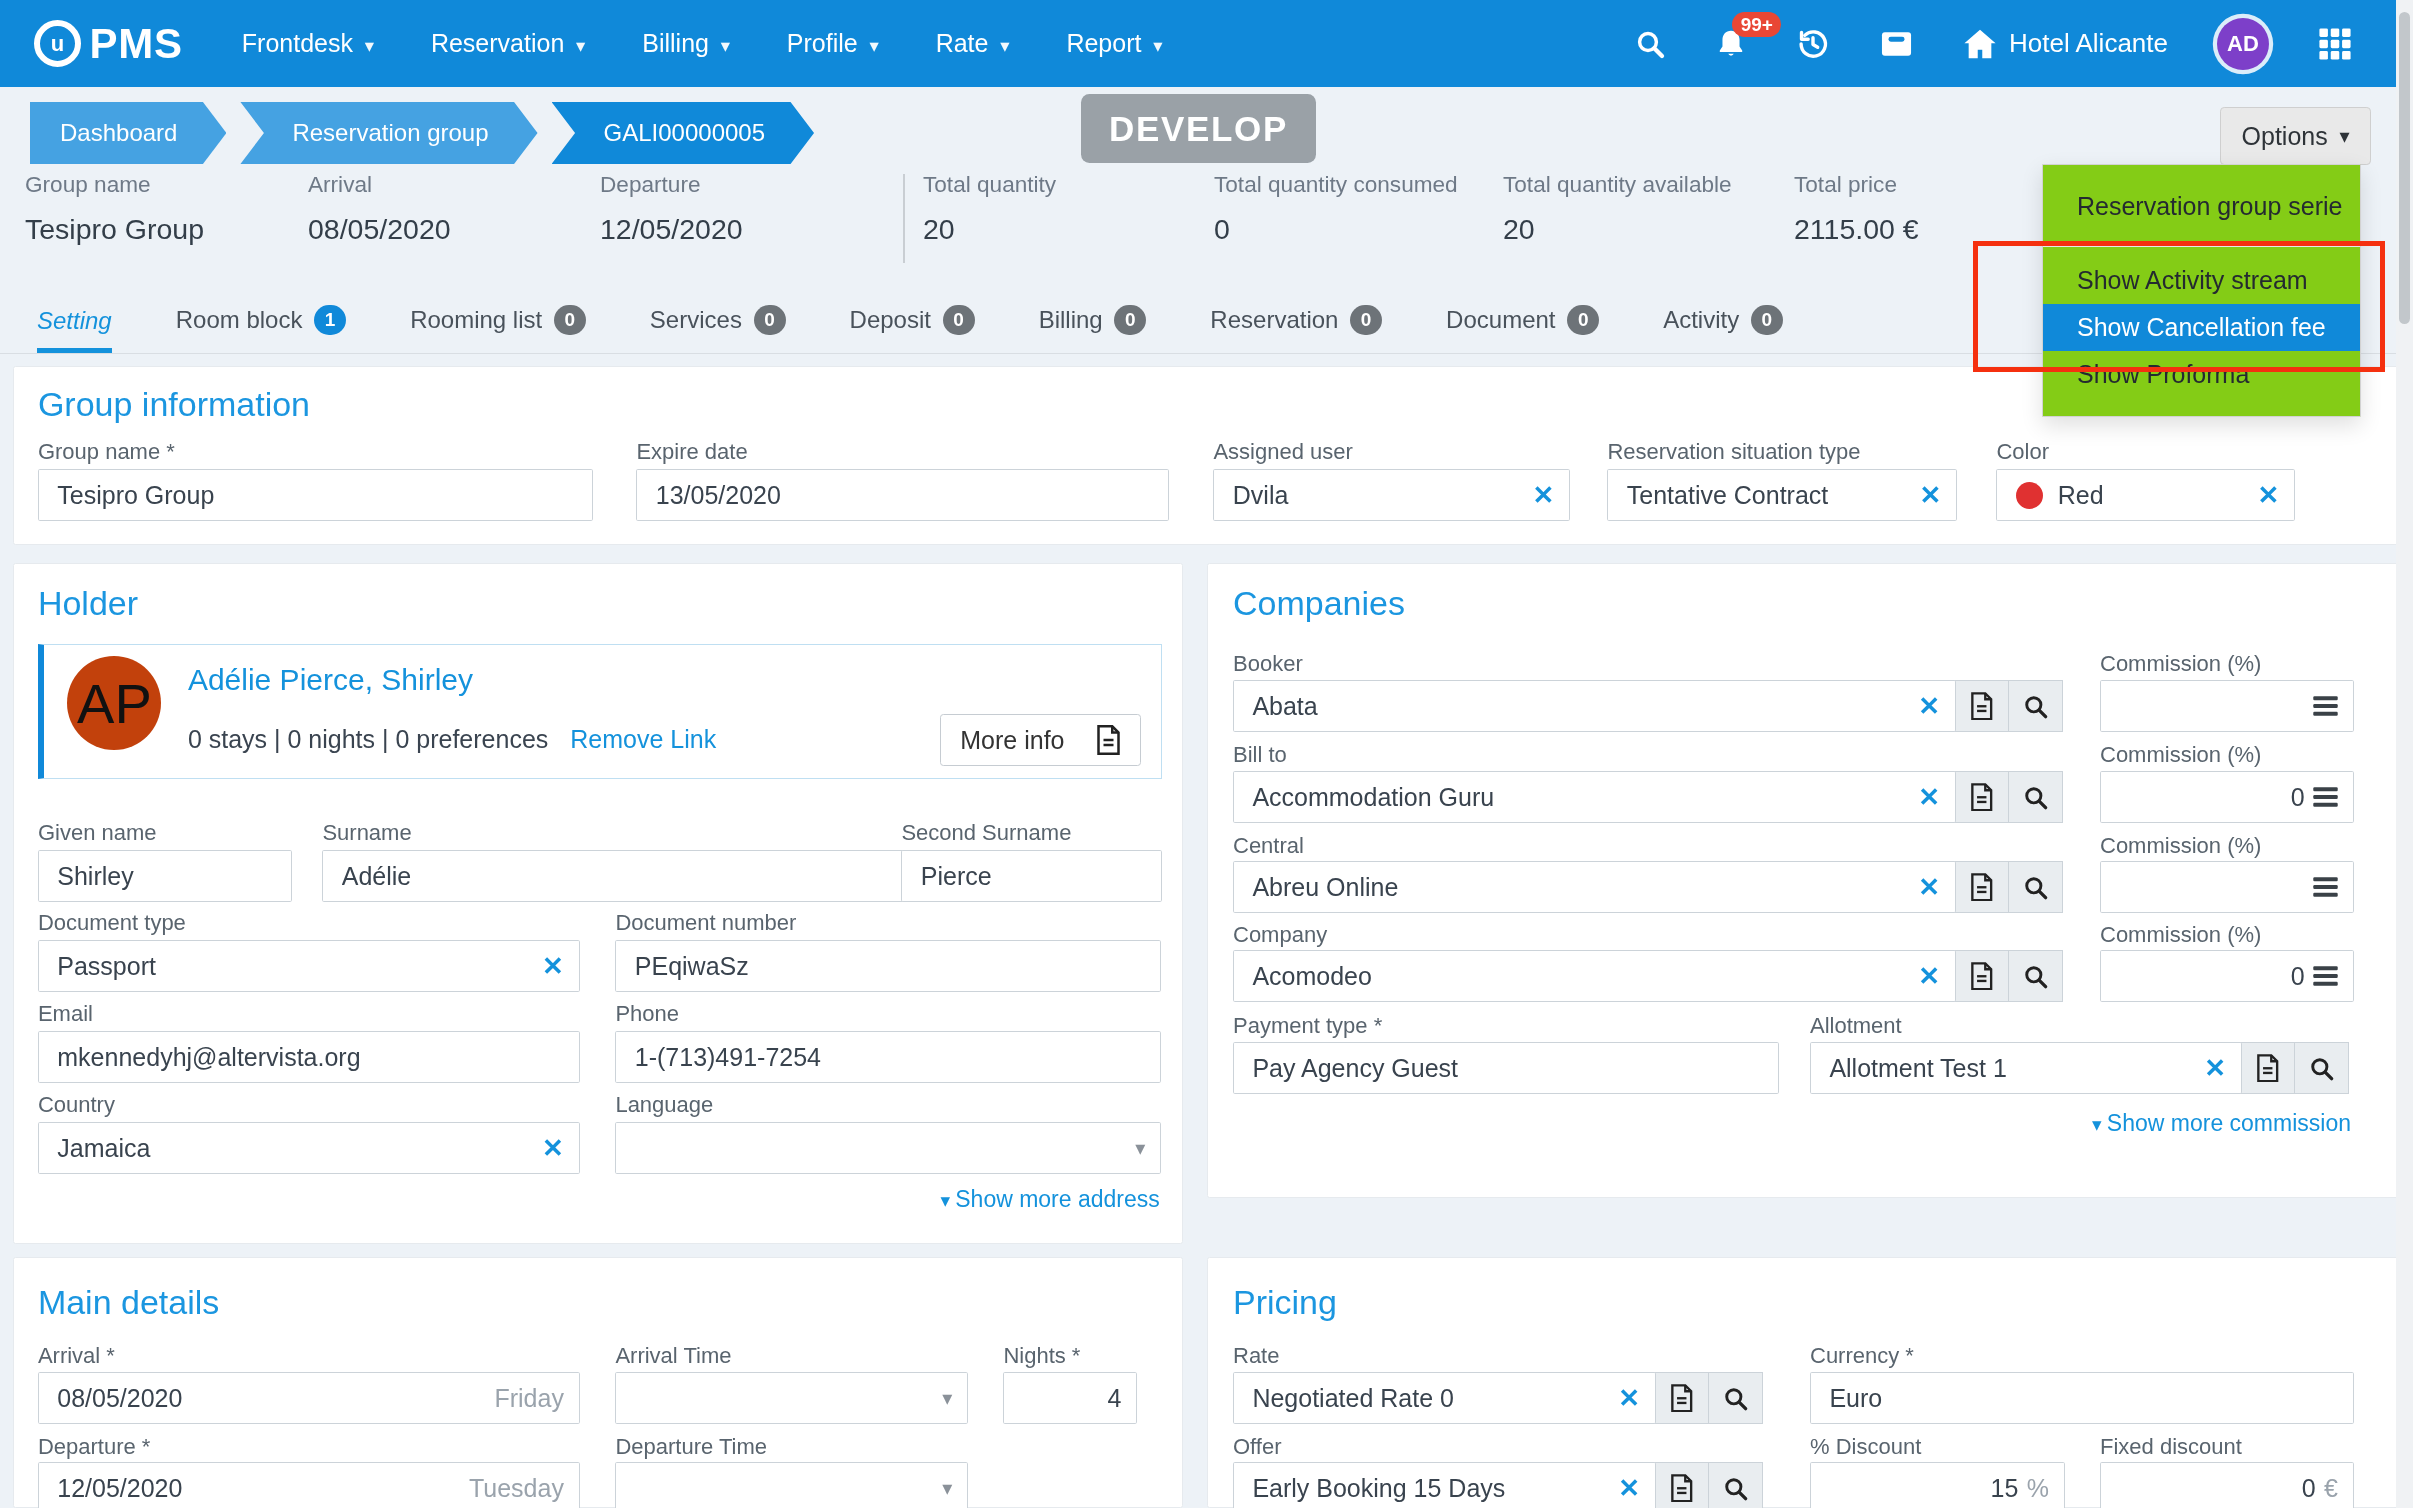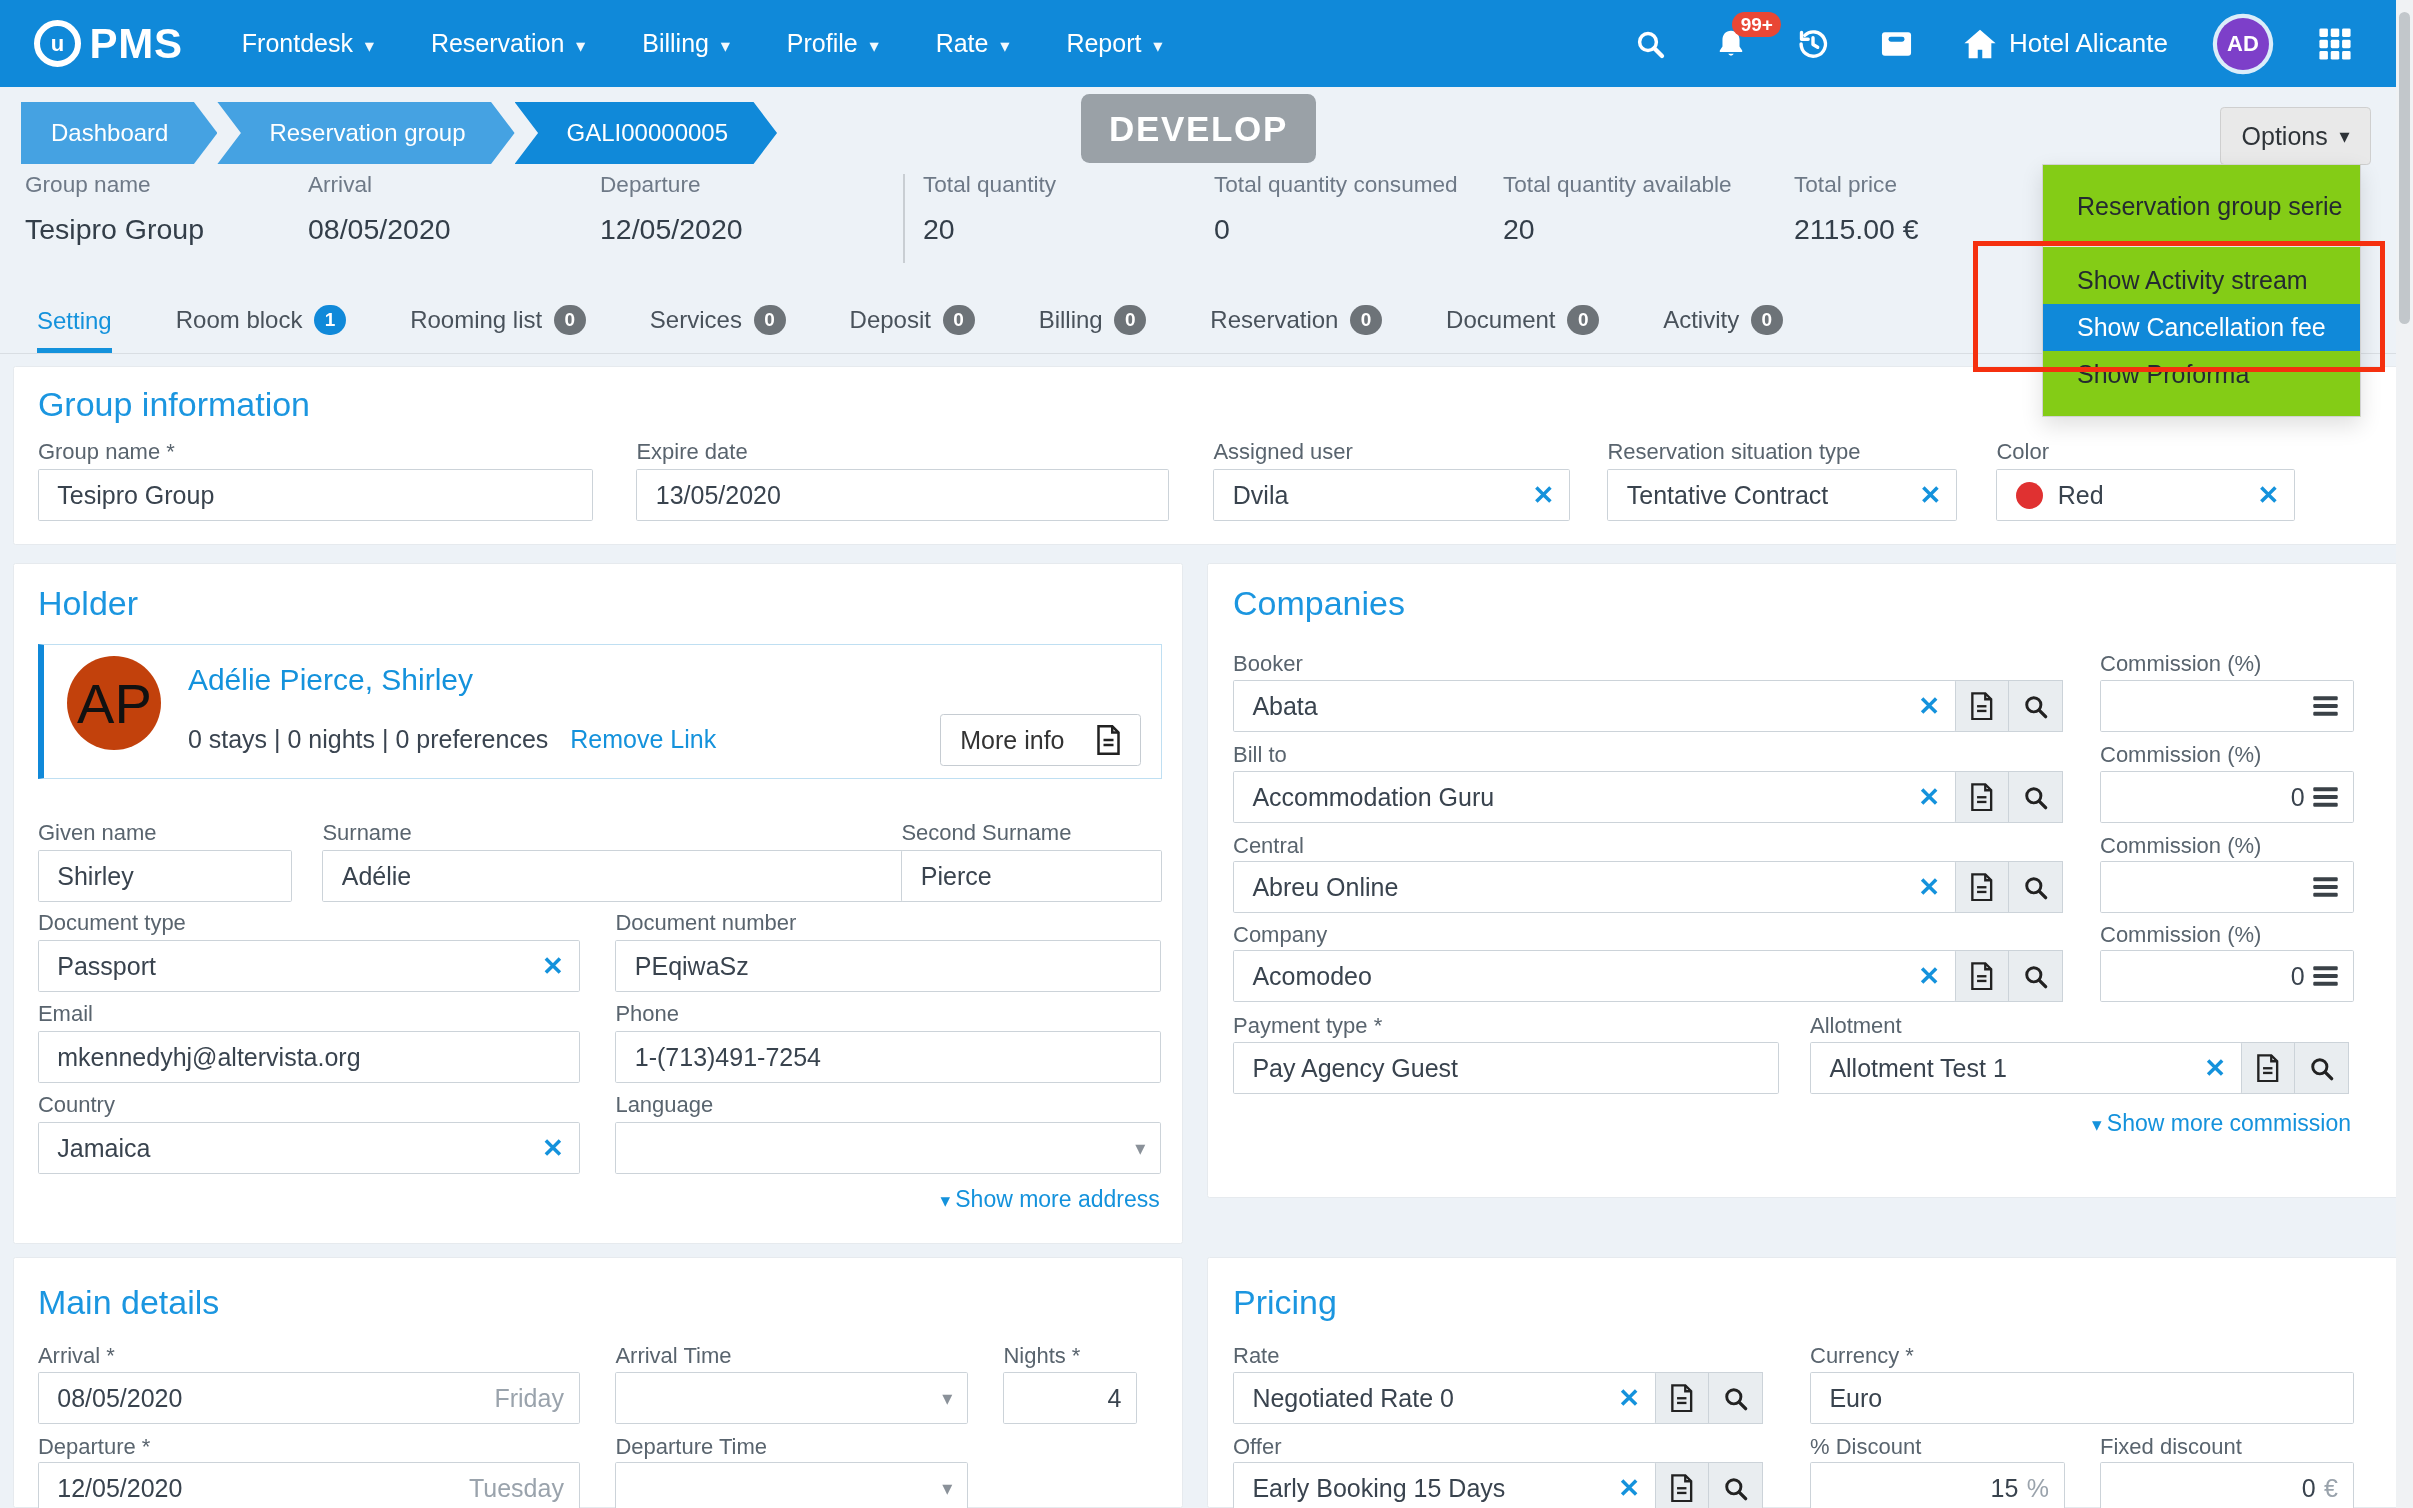--- a/index.html
+++ b/index.html
@@ -24,21 +24,21 @@
   .noti-badge{position:absolute;top:-15px;left:17px;background:#e94735;color:#fff;
     font-size:19px;font-weight:700;border-radius:15px;padding:3.4px 8.4px;line-height:1;}
   .hotel{display:flex;align-items:center;gap:11.7px;font-size:26px;cursor:pointer;}
   .avatar{width:52px;height:52px;border-radius:50%;background:#7d3fc9;color:#fff;font-size:22px;
     font-weight:700;display:flex;align-items:center;justify-content:center;
     box-shadow:0 0 0 4.2px rgba(255,255,255,.85);}
   
   #scrollbar{position:absolute;right:0;top:0;width:17px;height:1508px;background:#f0f2f4;z-index:9;}
   #scroll-thumb{position:absolute;left:2.5px;top:11.7px;width:11px;height:312px;background:#c2c7cb;border-radius:5.9px;}
   
-  #breadcrumb{position:absolute;left:21px;top:102px;display:flex;gap:0;z-index:2;}
+  #breadcrumb{position:absolute;left:30px;top:102px;display:flex;gap:14px;z-index:2;}
   .crumb{height:62px;display:flex;align-items:center;background:#45a2e2;color:#fff;font-size:24px;
     padding:0 49px 0 30px;cursor:pointer;
     clip-path:polygon(0 0,calc(100% - 23.5px) 0,100% 50%,calc(100% - 23.5px) 100%,0 100%);}
   .crumb.notch{clip-path:polygon(0 0,calc(100% - 23.5px) 0,100% 50%,calc(100% - 23.5px) 100%,0 100%,23.5px 50%);
     padding-left:52px;}
   .crumb.last{background:#1089d9;}
   
   #develop{position:absolute;left:1081px;top:94px;width:235px;height:69px;background:#9aa1a7;
     border-radius:8.4px;color:#fff;font-size:35px;font-weight:700;letter-spacing:1.7px;
     display:flex;align-items:center;justify-content:center;}
@@ -58,21 +58,21 @@
   
   .sum{position:absolute;top:172px;}
   .sum-label{font-size:22.6px;color:#6e7987;white-space:nowrap;}
   .sum-value{font-size:28.5px;color:#333e49;margin-top:15px;white-space:nowrap;}
   #sum-divider{position:absolute;left:903px;top:174px;width:1.7px;height:89px;background:#c9ced3;}
   
   #tabs{position:absolute;left:0;top:295px;width:2397px;height:59px;border-bottom:1.7px solid #d9dee3;
     display:flex;align-items:flex-end;gap:64px;padding-left:37px;box-sizing:border-box;}
   .tab{font-size:24px;color:#49525b;display:flex;align-items:center;gap:11.7px;
     padding-bottom:18.4px;cursor:pointer;white-space:nowrap;}
-  .tab.active{color:#1492dc;border-bottom:5.9px solid #1492dc;padding-bottom:12.6px;}
+  .tab.active{color:#1492dc;border-bottom:5.9px solid #1492dc;padding-bottom:12.6px;font-style:italic;}
   .badge{min-width:32px;height:30px;border-radius:17px;background:#6d7378;color:#fff;font-size:19px;
     font-weight:700;display:inline-flex;align-items:center;justify-content:center;
     padding:0 8.4px;box-sizing:border-box;}
   .badge.blue{background:#1089d9;}
   
   .card{position:absolute;background:#fff;border:1.7px solid #e6eaee;border-radius:2.5px;box-sizing:border-box;}
   .sechead{position:absolute;font-size:34px;color:#1b96e0;white-space:nowrap;}
   .flabel{position:absolute;font-size:22px;color:#59646e;white-space:nowrap;}
   .tbox{position:absolute;background:#fff;border:1.7px solid #ccd3d9;border-radius:1.7px;height:52px;
     display:flex;align-items:center;padding:0 15px 0 18.4px;font-size:25px;color:#39434e;

